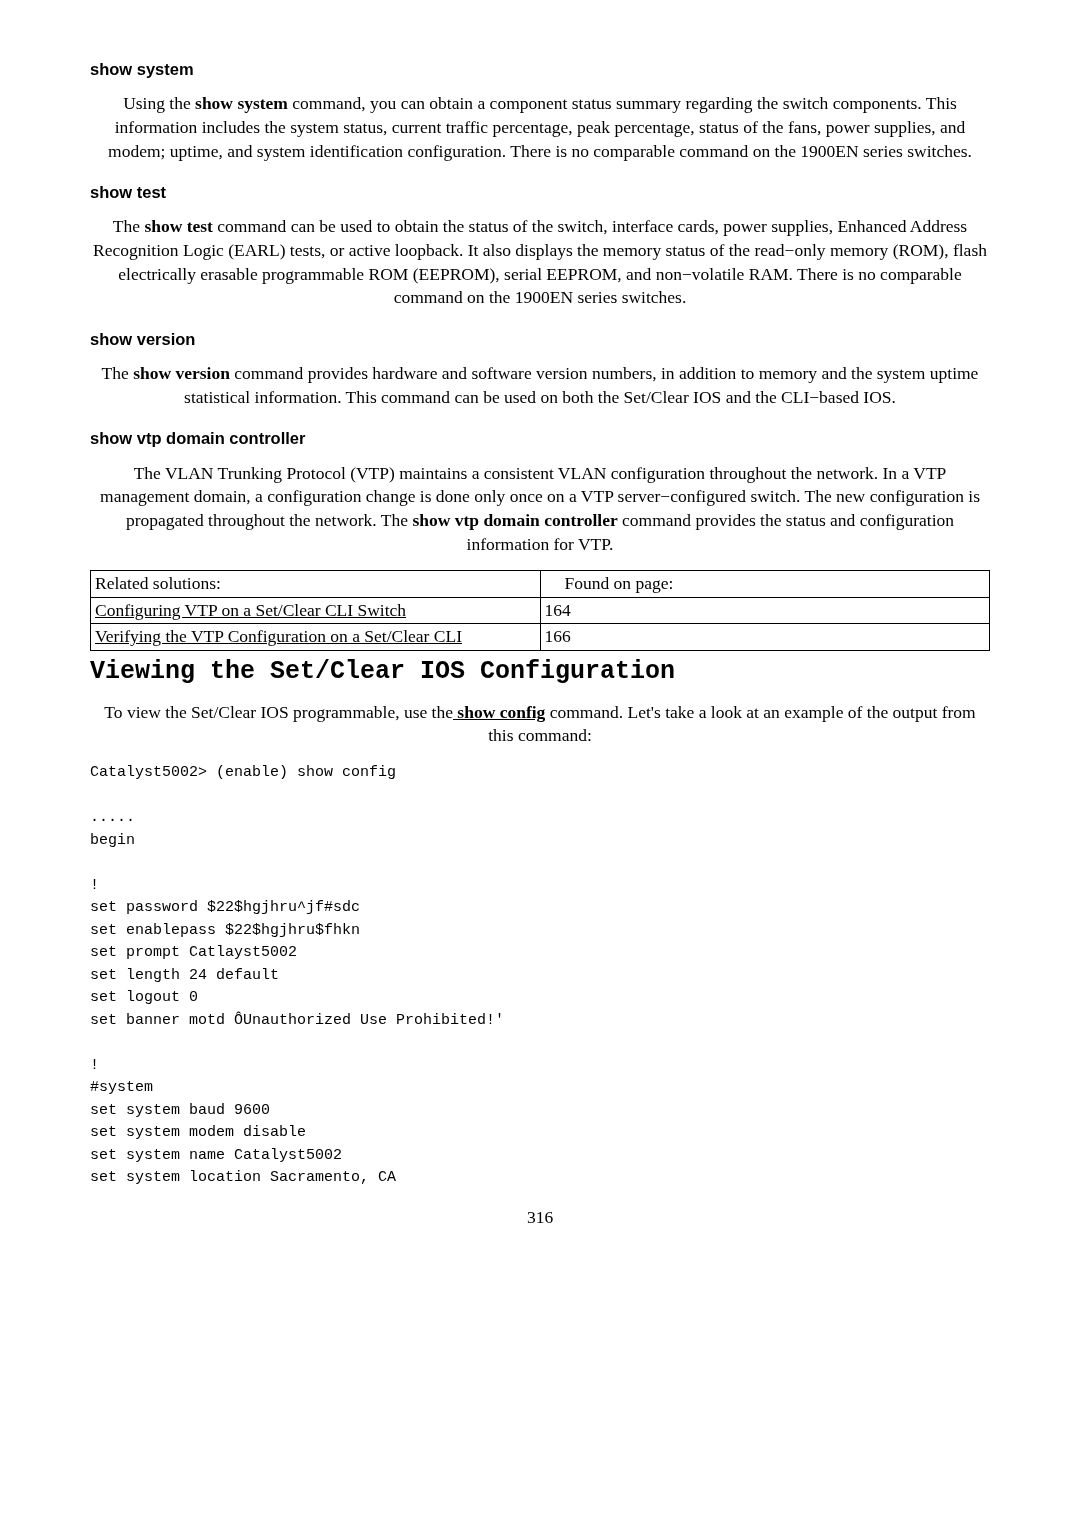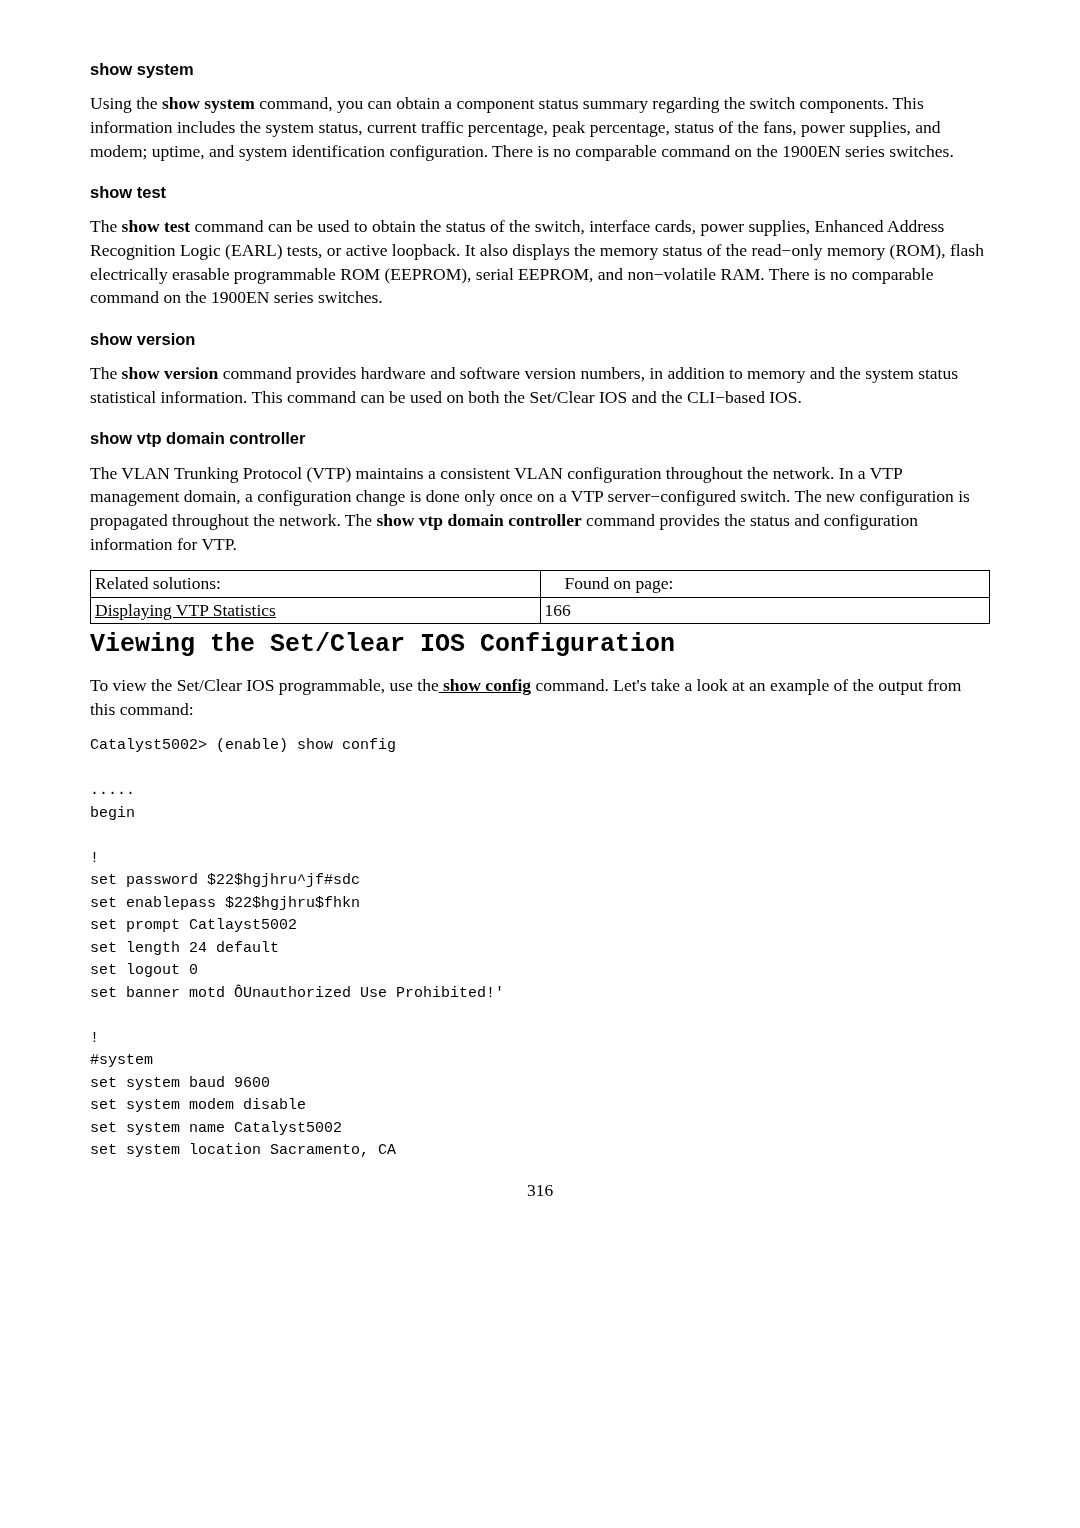--- a/index.html
+++ b/index.html
@@ -12,21 +12,21 @@
     padding: 40px 90px 40px 90px;
   }
   .section-heading {
     font-family: Arial, Helvetica, sans-serif;
     font-weight: bold;
     font-size: 16.5px;
     margin: 18px 0 12px 0;
   }
   .para {
     margin: 0 0 14px 0;
-    text-align: left;
+    text-align: center;
   }
   .bold { font-weight: bold; }
   table {
     border-collapse: collapse;
     width: 100%;
     margin: 6px 0 2px 0;
   }
   td {
     border: 1px solid #000;
     padding: 1px 4px 1px 4px;
@@ -67,36 +67,40 @@
   <span>Using the </span><span class="bold">show system</span><span> command, you can obtain a component status summary regarding the switch components. This information includes the system status, current traffic percentage, peak percentage, status of the fans, power supplies, and modem; uptime, and system identification configuration. There is no comparable command on the 1900EN series switches.</span>
 </p>
 
 <div class="section-heading">show test</div>
 <p class="para">
   <span>The </span><span class="bold">show test</span><span> command can be used to obtain the status of the switch, interface cards, power supplies, Enhanced Address Recognition Logic (EARL) tests, or active loopback. It also displays the memory status of the read−only memory (ROM), flash electrically erasable programmable ROM (EEPROM), serial EEPROM, and non−volatile RAM. There is no comparable command on the 1900EN series switches.</span>
 </p>
 
 <div class="section-heading">show version</div>
 <p class="para">
-  <span>The </span><span class="bold">show version</span><span> command provides hardware and software version numbers, in addition to memory and the system status statistical information. This command can be used on both the Set/Clear IOS and the CLI−based IOS.</span>
+  <span>The </span><span class="bold">show version</span><span> command provides hardware and software version numbers, in addition to memory and the system uptime statistical information. This command can be used on both the Set/Clear IOS and the CLI−based IOS.</span>
 </p>
 
 <div class="section-heading">show vtp domain controller</div>
 <p class="para">
   <span>The VLAN Trunking Protocol (VTP) maintains a consistent VLAN configuration throughout the network. In a VTP management domain, a configuration change is done only once on a VTP server−configured switch. The new configuration is propagated throughout the network. The </span><span class="bold">show vtp domain controller</span><span> command provides the status and configuration information for VTP.</span>
 </p>
 
 <table>
   <tbody>
       <tr>
     <td class="col-left">Related solutions:</td>
     <td class="col-right">Found on page:</td>
   </tr>
   <tr>
-    <td><span class="link">Displaying VTP Statistics</span></td>
+    <td><span class="link">Configuring VTP on a Set/Clear CLI Switch</span></td>
+    <td>164</td>
+  </tr>
+  <tr>
+    <td><span class="link">Verifying the VTP Configuration on a Set/Clear CLI</span></td>
     <td>166</td>
   </tr>
 </tbody>
   </table>
 
 <div class="big-heading">Viewing the Set/Clear IOS Configuration</div>
 <p class="para">
   <span>To view the Set/Clear IOS programmable, use the</span><span class="bold link"> show config</span><span> command. Let's take a look at an example of the output from this command:</span>
 </p>
 

